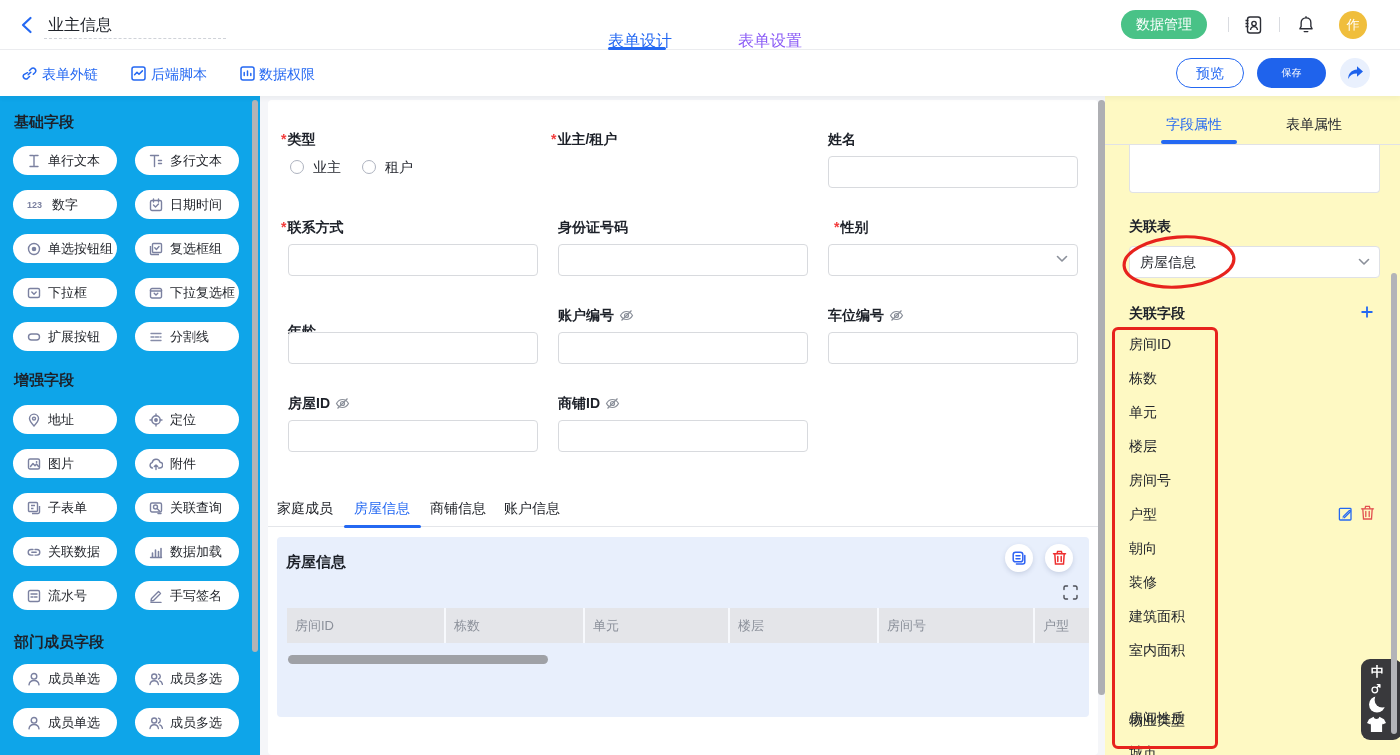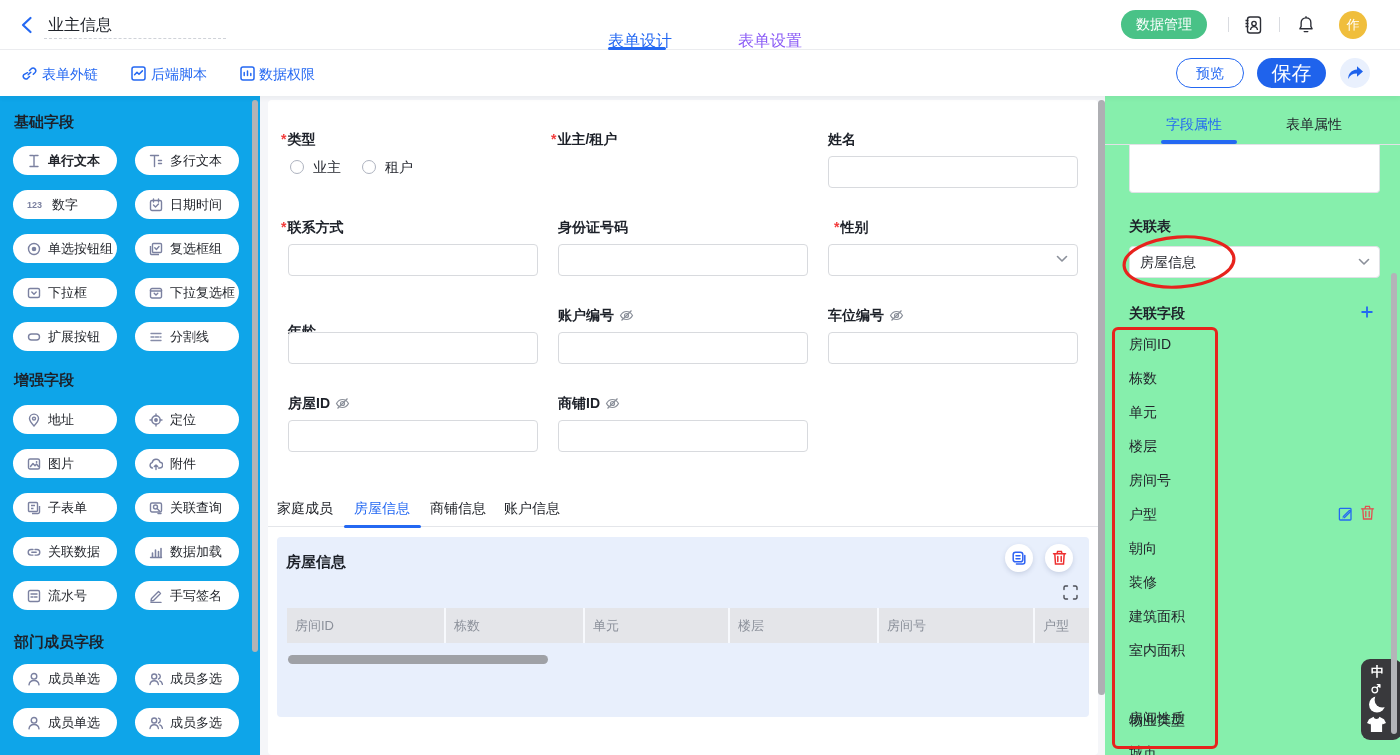--- a/index.html
+++ b/index.html
@@ -12,21 +12,21 @@
 #nav .dash{left:44px;top:38px;width:182px;border-bottom:1px dashed #d0d3d9;}
 .navtab{top:31px;font-size:16px;}
 #nav .underline{left:608px;top:47px;width:58px;height:3px;background:#2468f2;border-radius:2px;}
 .gpill{left:1121px;top:10px;width:86px;height:29px;background:#49c287;border-radius:15px;color:#fff;font-size:14px;text-align:center;line-height:29px;}
 .vsep{top:17px;width:1px;height:15px;background:#d9dbe0;}
 .avatar{left:1339px;top:11px;width:28px;height:28px;border-radius:50%;background:#f0be3c;color:#fff;font-size:13px;text-align:center;line-height:28px;}
 
 #bar{left:0;top:50px;width:1400px;height:46px;background:#fff;z-index:4;box-shadow:0 2px 5px rgba(40,50,70,.06);}
 .blink{top:16px;font-size:14px;color:#2468f2;}
 .btn-prev{left:1176px;top:8px;width:68px;height:30px;border:1px solid #2468f2;border-radius:15px;color:#2468f2;background:#fff;font-size:14px;text-align:center;line-height:28px;}
-.btn-save{left:1257px;top:8px;width:69px;height:30px;background:#1f63ec;border-radius:15px;color:#fff;font-size:20px;text-align:center;line-height:30px;}
+.btn-save{left:1257px;top:8px;width:69px;height:30px;background:#1f63ec;border-radius:15px;color:#fff;font-size:10px;text-align:center;line-height:30px;}
 .btn-share{left:1340px;top:8px;width:30px;height:30px;background:#e9f0fd;border-radius:50%;}
 
 #side{left:0;top:96px;width:260px;height:735px;background:#0ea5e9;overflow:hidden;}
 .shead{left:14px;font-size:15px;font-weight:700;color:#1d2129;}
 .pill{width:104px;height:29px;background:#fff;border-radius:15px;font-size:13px;color:#23262c;display:flex;align-items:center;padding-left:14px;}
 .pill svg{margin-right:7px;flex:none;}
 .pc1{left:13px;} .pc2{left:135px;}
 #recycle{left:0;top:621px;width:260px;height:38px;background:#fff;display:flex;align-items:center;justify-content:center;font-size:13px;color:#33363d;box-shadow:0 -2px 6px rgba(30,40,60,.05);}
 
 .sb{position:absolute;width:6px;border-radius:3px;}
@@ -40,21 +40,21 @@
 .radio{width:14px;height:14px;border:1px solid #aeb3bf;border-radius:50%;background:#fff;display:inline-block;}
 .eye{display:inline-block;vertical-align:-2px;margin-left:5px;}
 
 .ctab{top:400px;font-size:14px;color:#23262c;}
 
 #panel{left:9px;top:437px;width:812px;height:180px;background:#e8effc;border-radius:4px;}
 .thead{display:flex;position:absolute;left:10px;top:71px;width:802px;height:35px;overflow:hidden;}
 .thead>div{background:#e4e5e9;color:#8b909a;font-size:13px;line-height:35px;padding-left:8px;flex:none;border-right:2px solid #f7f9fd;}
 .icircle{position:absolute;top:7px;width:28px;height:28px;border-radius:50%;background:#fff;box-shadow:0 2px 5px rgba(60,80,120,.18);display:flex;align-items:center;justify-content:center;}
 
-#rp{left:1105px;top:96px;width:295px;height:659px;background:#86efac;overflow:hidden;}
+#rp{left:1105px;top:96px;width:295px;height:659px;background:#fef9c3;overflow:hidden;}
 .rtab{top:20px;font-size:14px;}
 #rp .underline{left:56px;top:44px;width:76px;height:4px;background:#2468f2;border-radius:2px;}
 #rp .divide{left:0;top:48px;width:295px;height:1px;background:#e1e2e6;}
 .rlabel{left:24px;font-size:14px;font-weight:700;color:#1d2129;}
 .rlist{left:24px;font-size:14px;color:#23262c;}
 #darkw{left:1361px;top:659px;width:41px;height:81px;background:#39393c;border-radius:9px;z-index:6;color:#fff;}
 </style>
 </head>
 <body>
 
@@ -106,21 +106,21 @@
   <div class="abs btn-prev">预览</div>
   <div class="abs btn-save">保存</div>
   <div class="abs btn-share"></div>
   <svg class="abs" style="left:1347px;top:15px" width="17" height="16" viewBox="0 0 17 16">
       <path d="M10 1.2 L16 6.5 L10 11.8 L10 8.6 C5.5 8.6 3 10.4 1.2 14 C1.2 8.5 4.4 4.8 10 4.4 Z" fill="#1f63ec"></path>
     </svg>
 </div>
 
 <div id="side" class="abs">
   <div class="abs shead" style="top:17px;">基础字段</div>
-  <div class="abs pill pc1" style="top:50px;font-weight:bold;"><svg width="14" height="14" viewBox="0 0 14 14">
+  <div class="abs pill pc1" style="top:50px;"><svg width="14" height="14" viewBox="0 0 14 14">
         <g fill="none" stroke="#7b81a0" stroke-width="1.4" stroke-linecap="round">
           <path d="M3 1.5 h3 M8 1.5 h3 M7 1.5 v11 M3 12.5 h3 M8 12.5 h3"></path>
         </g>
       </svg>单行文本</div>
   <div class="abs pill pc2" style="top:50px;"><svg width="14" height="14" viewBox="0 0 14 14">
         <g fill="none" stroke="#7b81a0" stroke-width="1.4" stroke-linecap="round">
           <path d="M1.5 1.5 h8 M5.5 1.5 v11"></path>
           <path d="M9.5 6.5 h3 M9.5 9.5 h3"></path>
         </g>
       </svg>多行文本</div>

